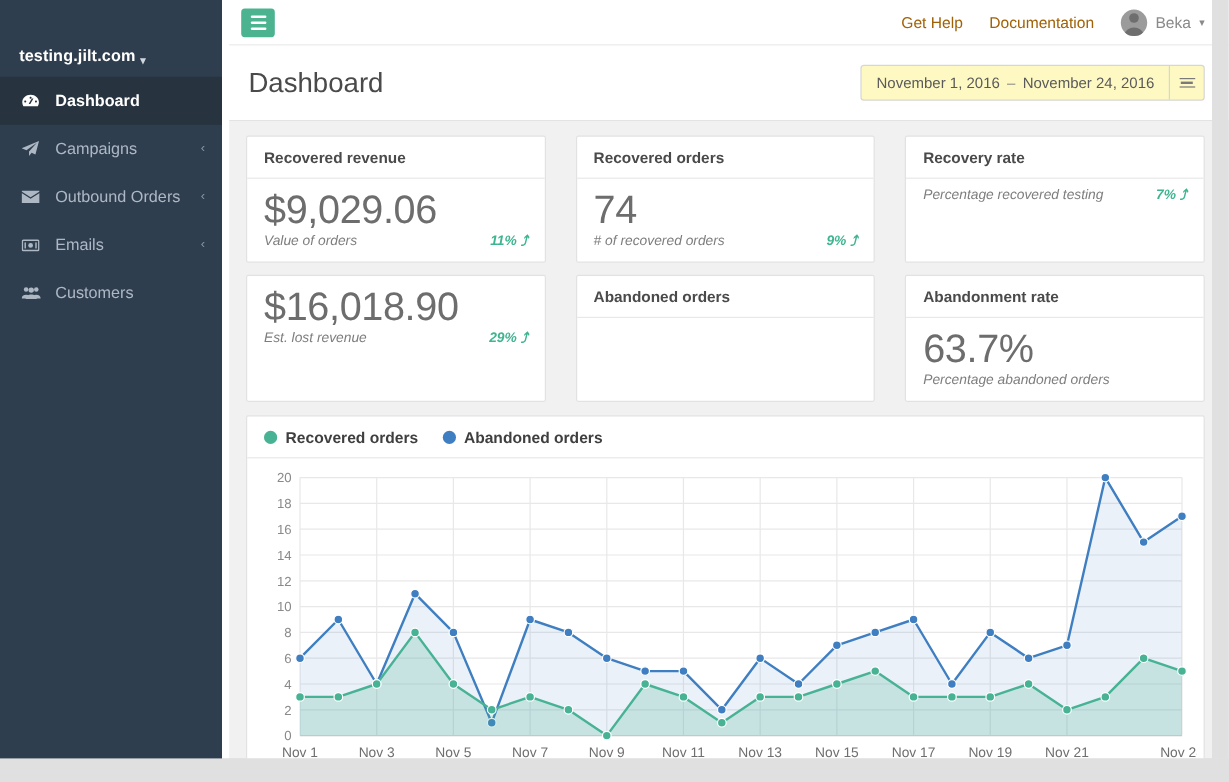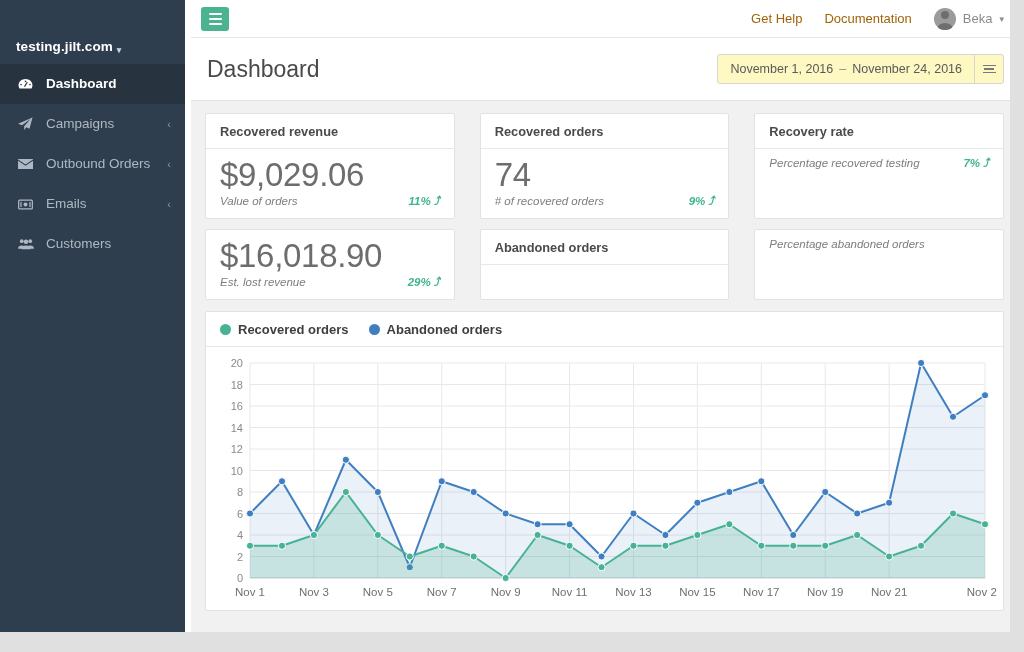--- a/index.html
+++ b/index.html
@@ -355,21 +355,23 @@
               </span>
             </div>
           </div>
         </div>
 
         <div class="card">
           <div class="card-head">Abandoned orders</div>
         </div>
 
         <div class="card">
+          <div class="card-head">Abandonment rate</div>
           <div class="card-body">
+            <div class="card-value">63.7%</div>
             <div class="card-foot">
               <span class="card-sub">Percentage abandoned orders</span>
               <span class="delta">
                 <span></span>
               </span>
             </div>
           </div>
         </div>
 
       </div>

